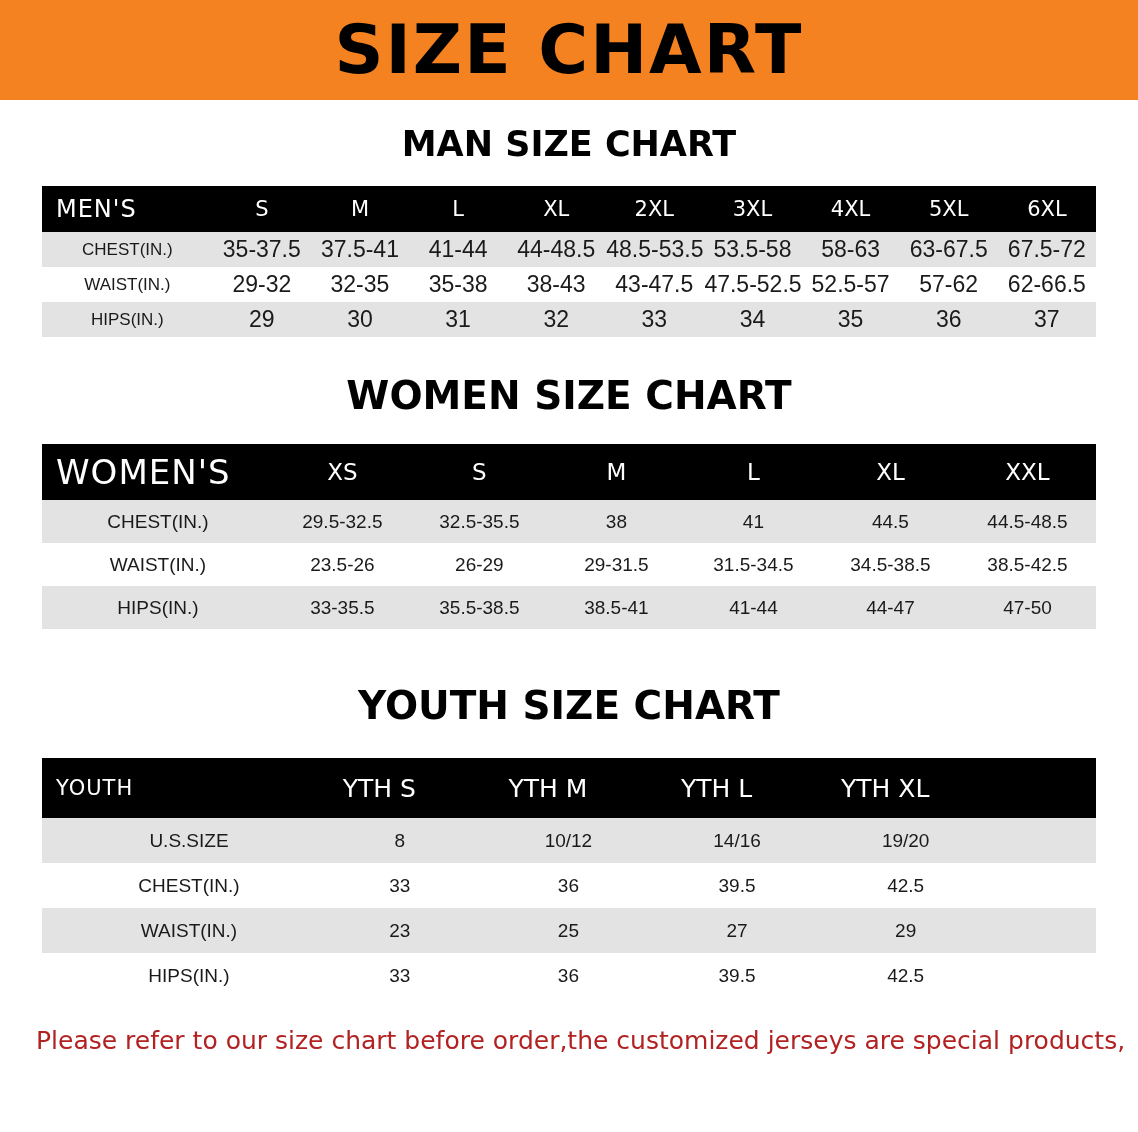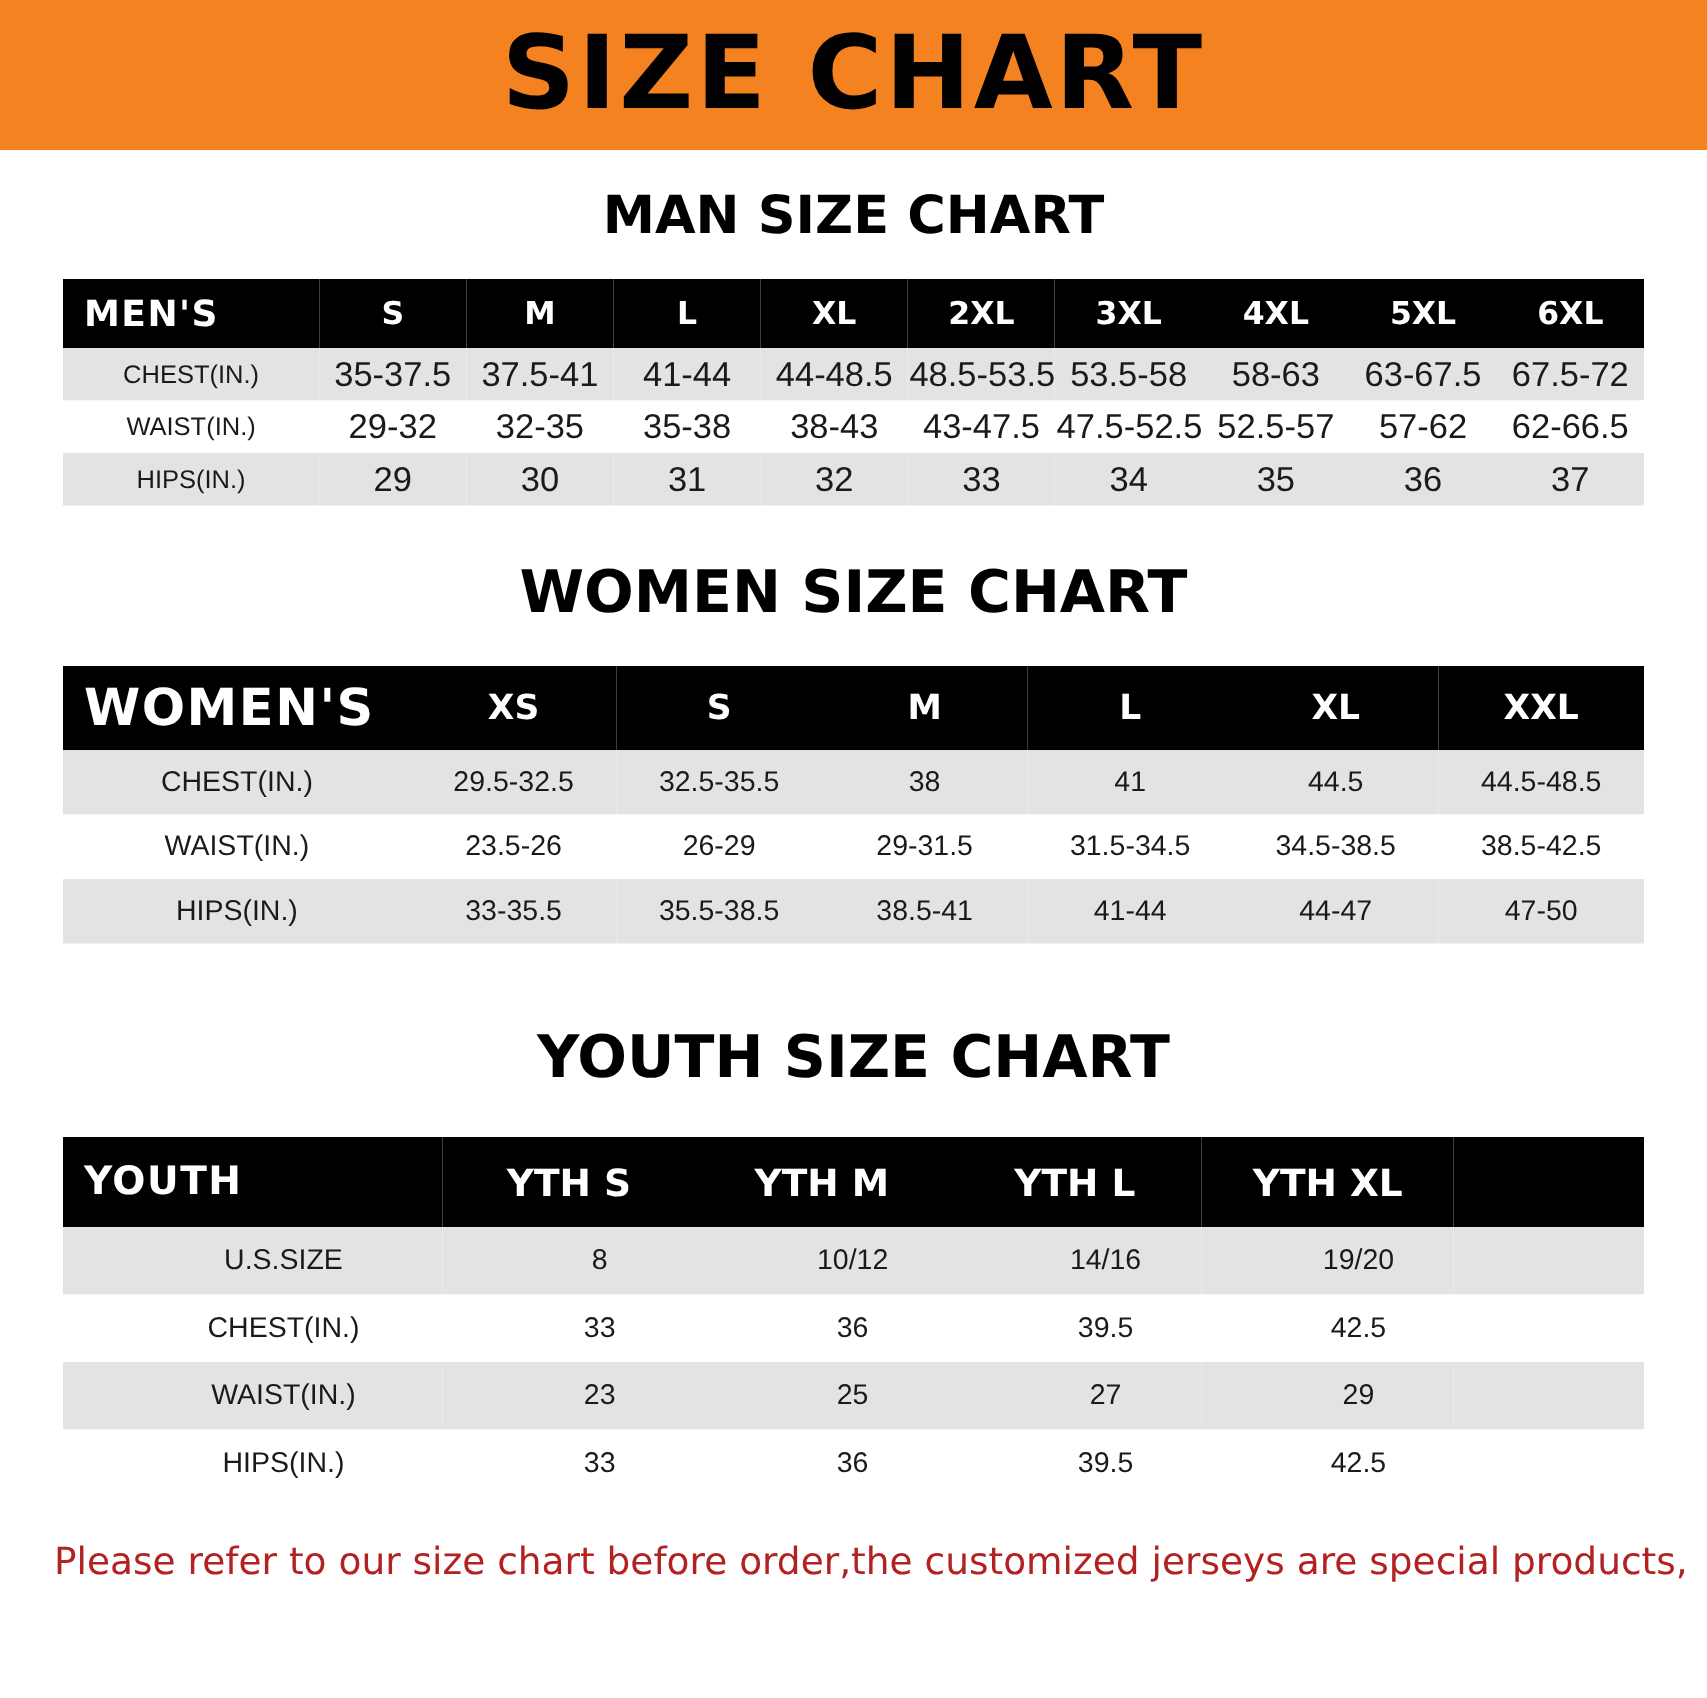--- a/index.html
+++ b/index.html
@@ -51,21 +51,21 @@
   }
   table {
     width: 100%;
     border-collapse: collapse;
     table-layout: fixed;
   }
   thead th {
     background: #000;
     color: #fff;
     font-family: "DejaVu Sans", sans-serif;
-    font-weight: bold;
+    font-weight: normal;
     text-align: center;
     white-space: nowrap;
   }
   thead th.rowlabel-head {
     text-align: left;
     padding-left: 14px;
   }
   tbody td {
     text-align: center;
     color: #1a1a1a;
@@ -84,21 +84,21 @@
   #men-table tbody td { height: 35px; font-size: 23px; }
   #men-table tbody td.rowlabel { font-size: 17px; }
 
   
   #women-table thead th { height: 56px; font-size: 23px; }
   #women-table thead th.rowlabel-head { font-size: 34px; letter-spacing: 1px; margin-top: 20px; }
   #women-table tbody td { height: 43px; font-size: 19px; }
 
   
   #youth-table thead th { height: 60px; font-size: 25px; }
-  #youth-table thead th.rowlabel-head { font-size: 26px; letter-spacing: 1px; }
+  #youth-table thead th.rowlabel-head { font-size: 21px; letter-spacing: 1px; }
   #youth-table tbody td { height: 45px; font-size: 19px; padding-left: 42px; }
 
   
   .note {
     margin: 26px 36px 0 36px;
     color: #b22222;
     font-family: "DejaVu Sans", sans-serif;
     font-size: 25px;
     line-height: 1.35;
     text-align: center;

